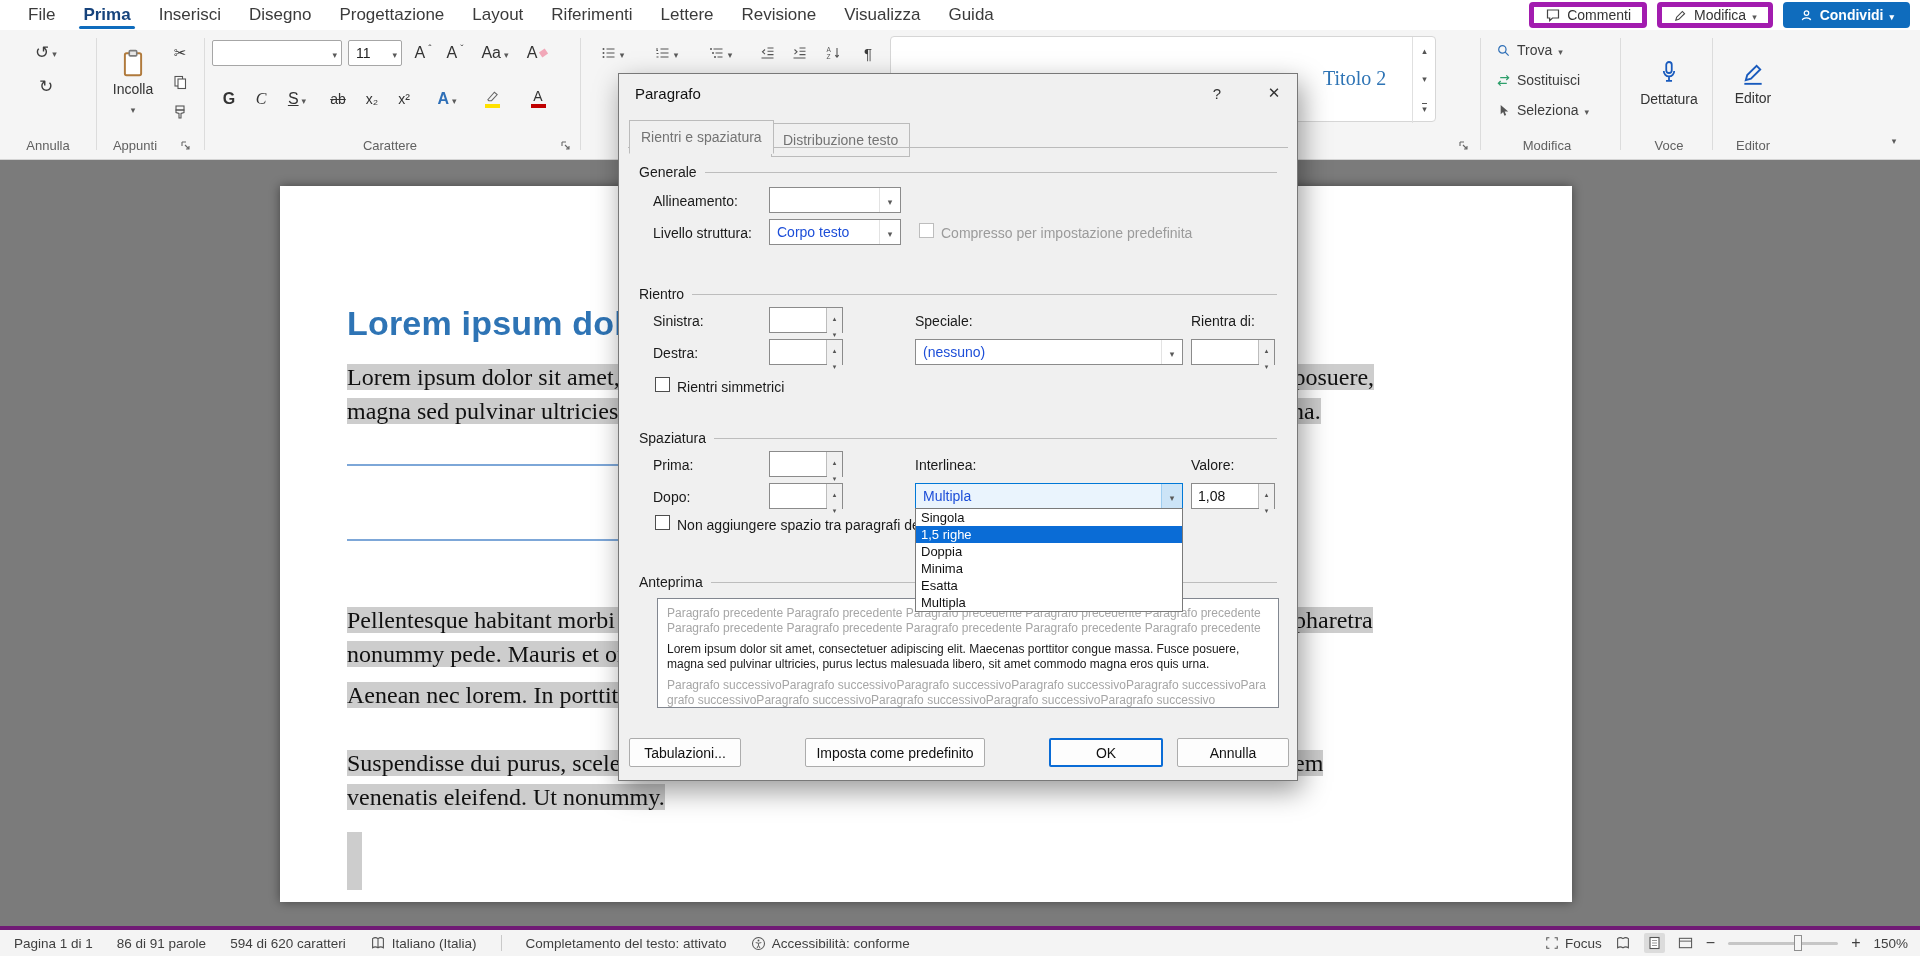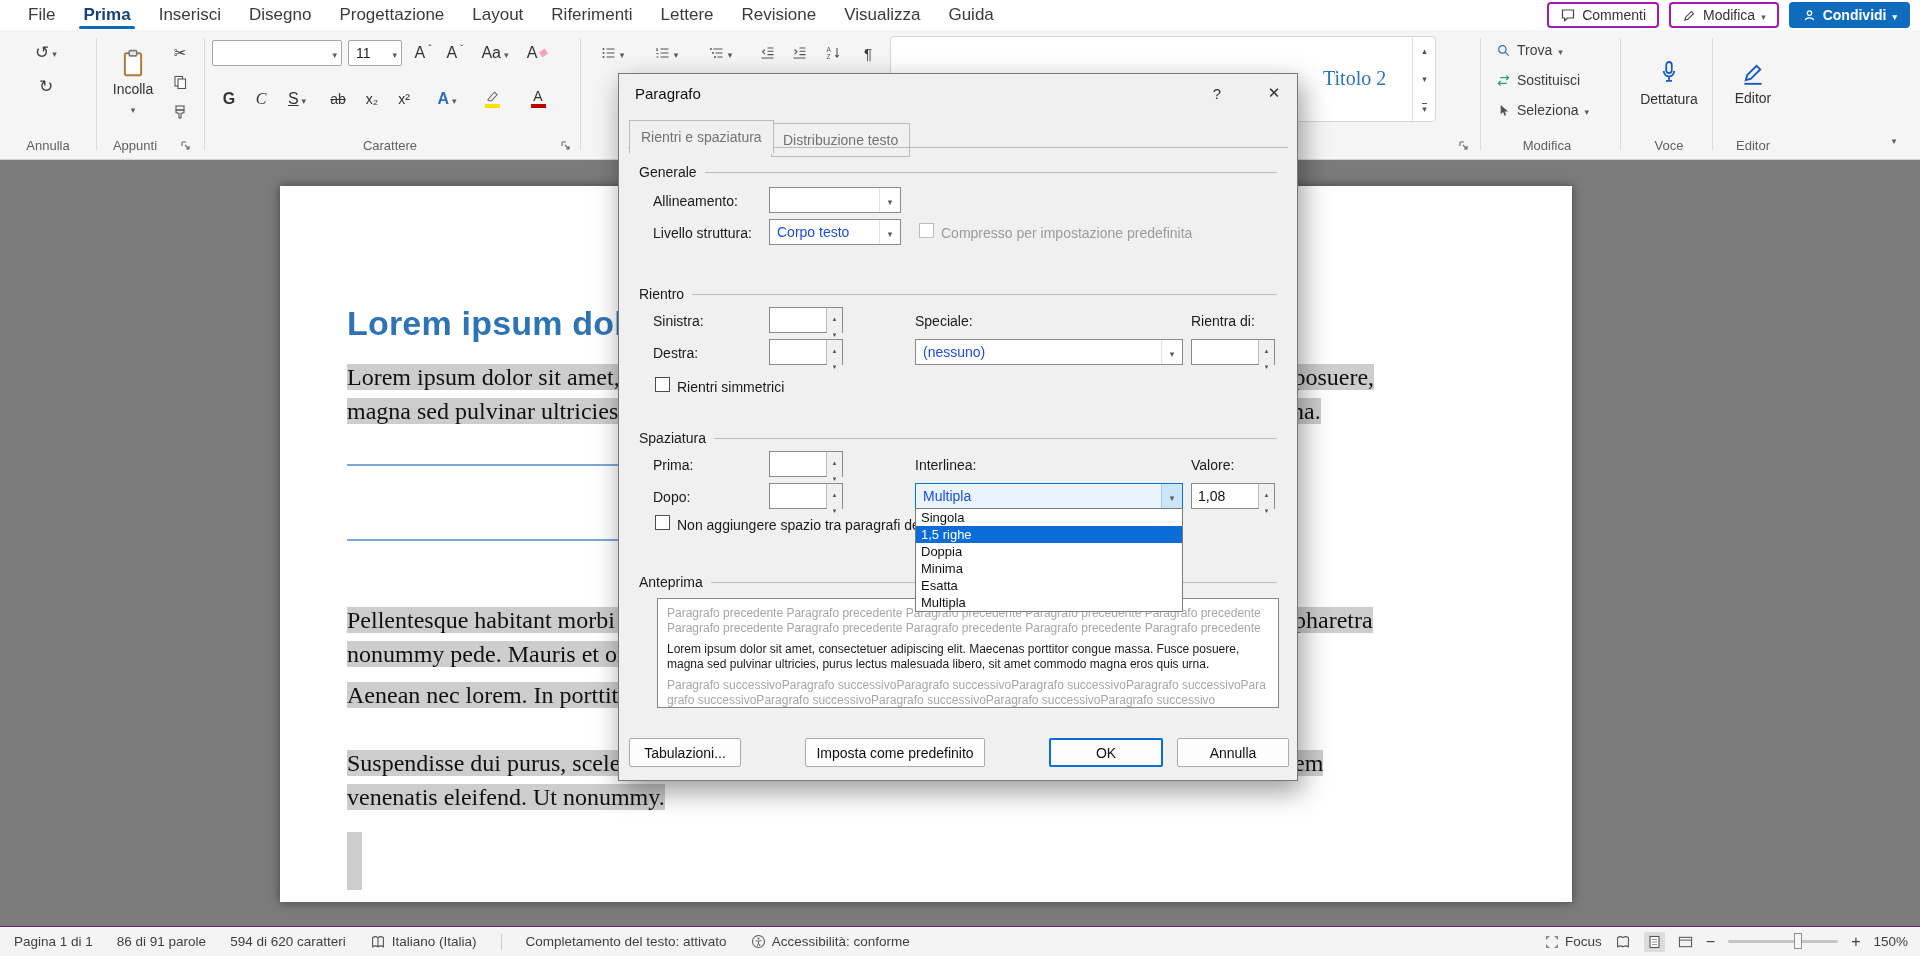--- a/index.html
+++ b/index.html
@@ -8,21 +8,21 @@
        font-family:"Liberation Sans",sans-serif;background:#7b7b7b;color:#262626}
   .abs{position:absolute}
 
   
   .tabbar{position:absolute;left:0;top:0;width:1920px;height:30px;background:#ffffff;display:flex;align-items:center}
   .tabs{display:flex;align-items:center;height:30px;padding-left:14px}
   .rtab{padding:0 14px;font-size:17px;color:#3b3b3b;height:30px;line-height:30px;position:relative;cursor:default}
   .rtab.active{color:#16437c;font-weight:bold}
   .rtab.active::after{content:"";position:absolute;left:10px;right:10px;bottom:1px;height:3px;border-radius:2px;background:#0f6cbd}
   .tabbar-right{position:absolute;right:10px;top:2px;display:flex;gap:10px;align-items:center}
-  .tb-btn{display:flex;align-items:center;gap:6px;height:26px;padding:0 11px;border:2px solid #a21caf;
+  .tb-btn{display:flex;align-items:center;gap:6px;height:26px;padding:0 11px;border:5px solid #a21caf;
           border-radius:4px;background:#fff;font-size:14px;color:#333;font-family:inherit;cursor:pointer}
   .tb-btn.share{background:#0f6cbd;border-color:#0f6cbd;color:#fff;font-weight:bold}
   .chev{display:inline-block}
   .chev::after{content:"▾";font-size:9px;color:#5a5a5a;line-height:1}
   .chev.white::after{color:#fff}
 
   
   .ribbon{position:absolute;left:0;top:30px;width:1920px;height:130px;background:#f5f5f5;border-bottom:1px solid #d4d4d4}
   .rdiv{position:absolute;top:8px;height:112px;width:1px;background:#dcdcdc}
   .gl{position:absolute;top:108px;font-size:13px;color:#616161;text-align:center}
@@ -79,21 +79,21 @@
   .preview{position:absolute;left:38px;top:524px;width:622px;height:110px;background:#fff;border:1px solid #828790;
            overflow:hidden;padding:7px 9px;font-size:12px;line-height:15px}
   .preview .gray{color:#a6a6a6;margin-bottom:6px}
   .preview .cur{color:#1a1a1a;margin-bottom:6px}
   .preview .brk{word-break:break-all}
   .dbtn{position:absolute;height:29px;background:#fdfdfd;border:1px solid #acacac;border-radius:2px;
         display:flex;align-items:center;justify-content:center;font-size:14px;color:#111;cursor:pointer}
   .dbtn.def{border:2px solid #0a6cd6}
 
   
-  .statusbar{position:absolute;left:0;top:926px;width:1920px;height:30px;background:#f4f4f4;border-top:1px solid #701a75;
+  .statusbar{position:absolute;left:0;top:926px;width:1920px;height:30px;background:#f4f4f4;border-top:4px solid #701a75;
              display:flex;align-items:center;font-size:13.5px;color:#3f3f3f}
   .sb-left{display:flex;align-items:center;gap:24px;padding-left:14px}
   .sb-right{position:absolute;right:12px;display:flex;align-items:center;gap:13px}
   .sbitem{display:flex;align-items:center;gap:6px;cursor:pointer}
   .sbdiv{width:1px;height:16px;background:#c9c9c9}
   .ztrack{position:relative;width:110px;height:3px;background:#c6c6c6;border-radius:2px;cursor:pointer}
   .zthumb{position:absolute;left:60%;top:-7px;width:8px;height:16px;background:#f6f6f6;border:1px solid #8f8f8f}
 
   svg{display:block}
 </style>

